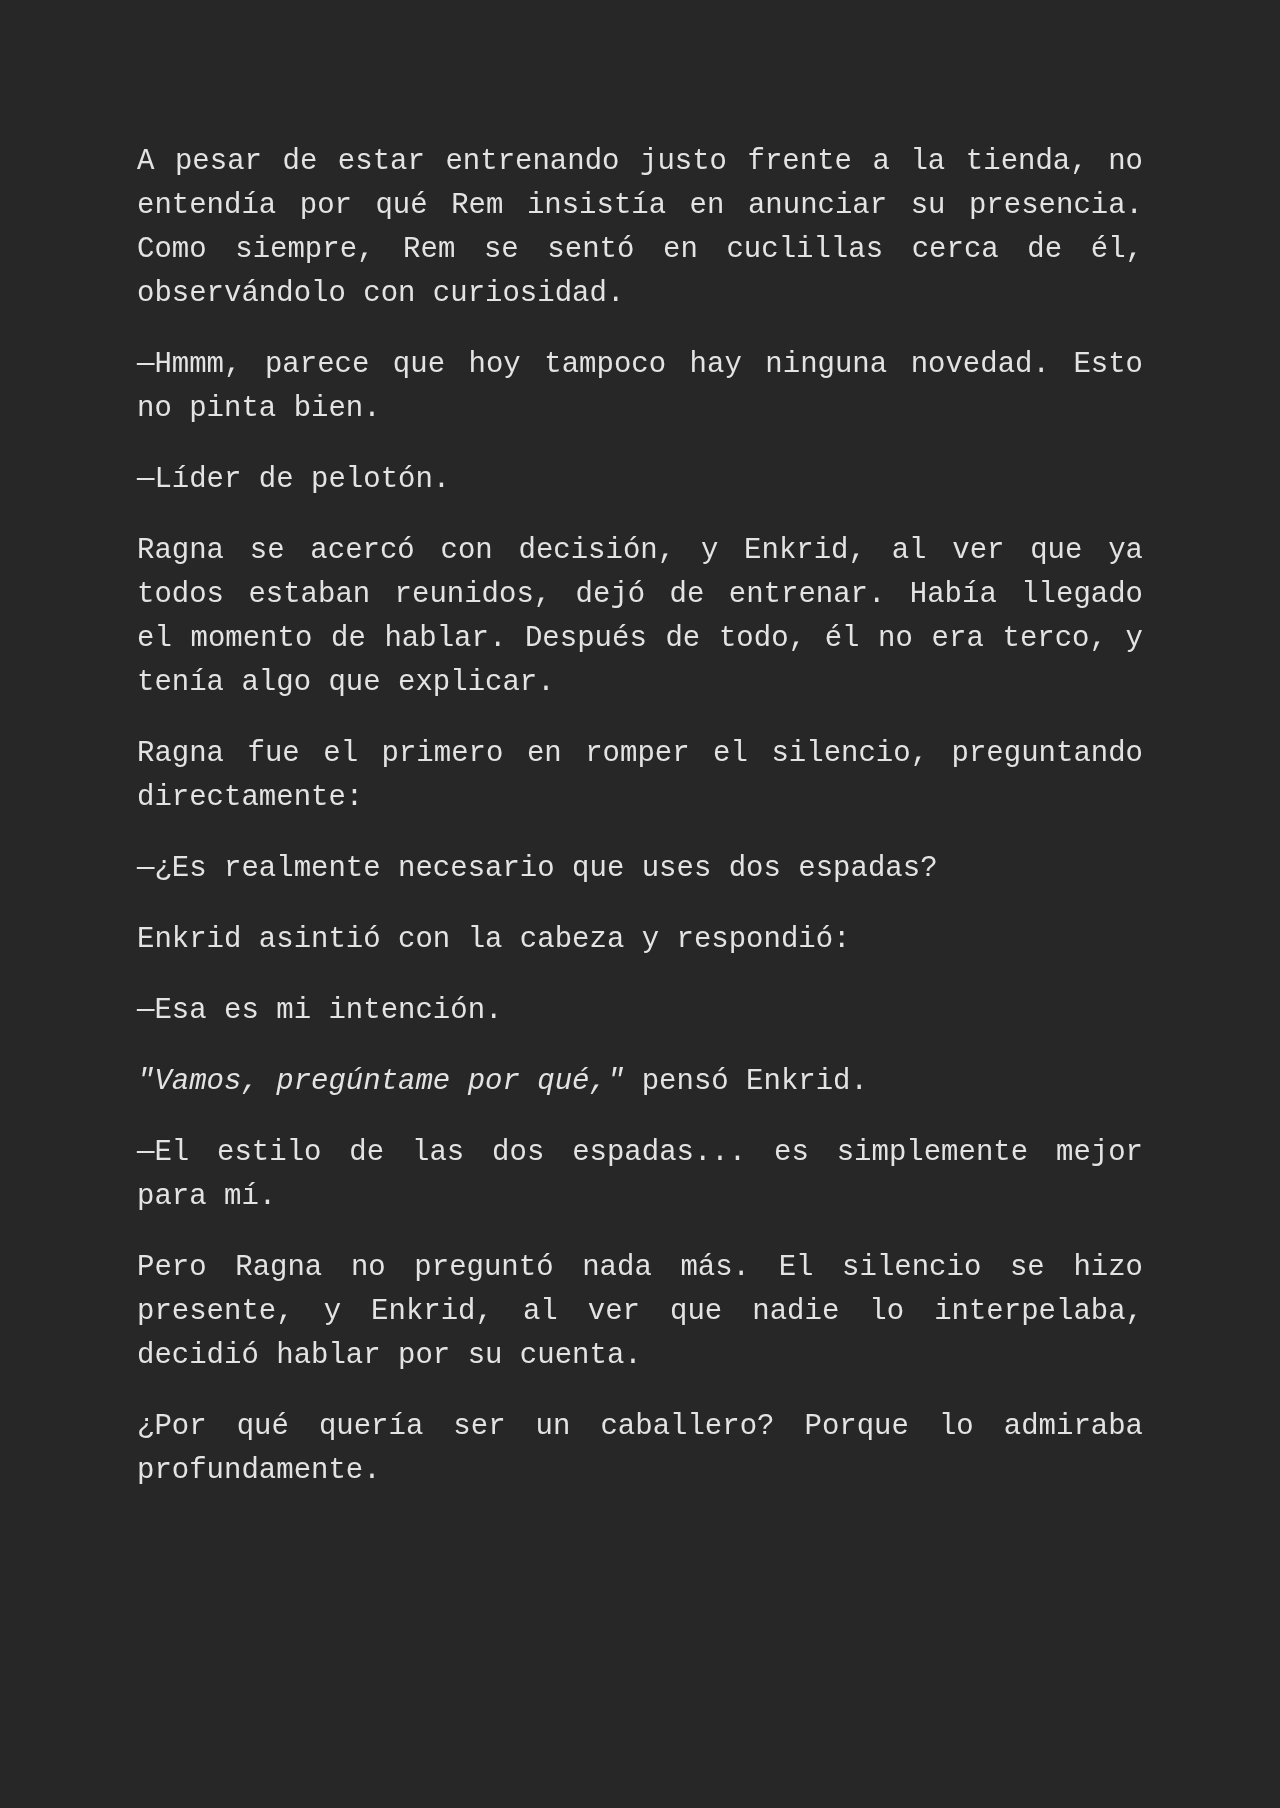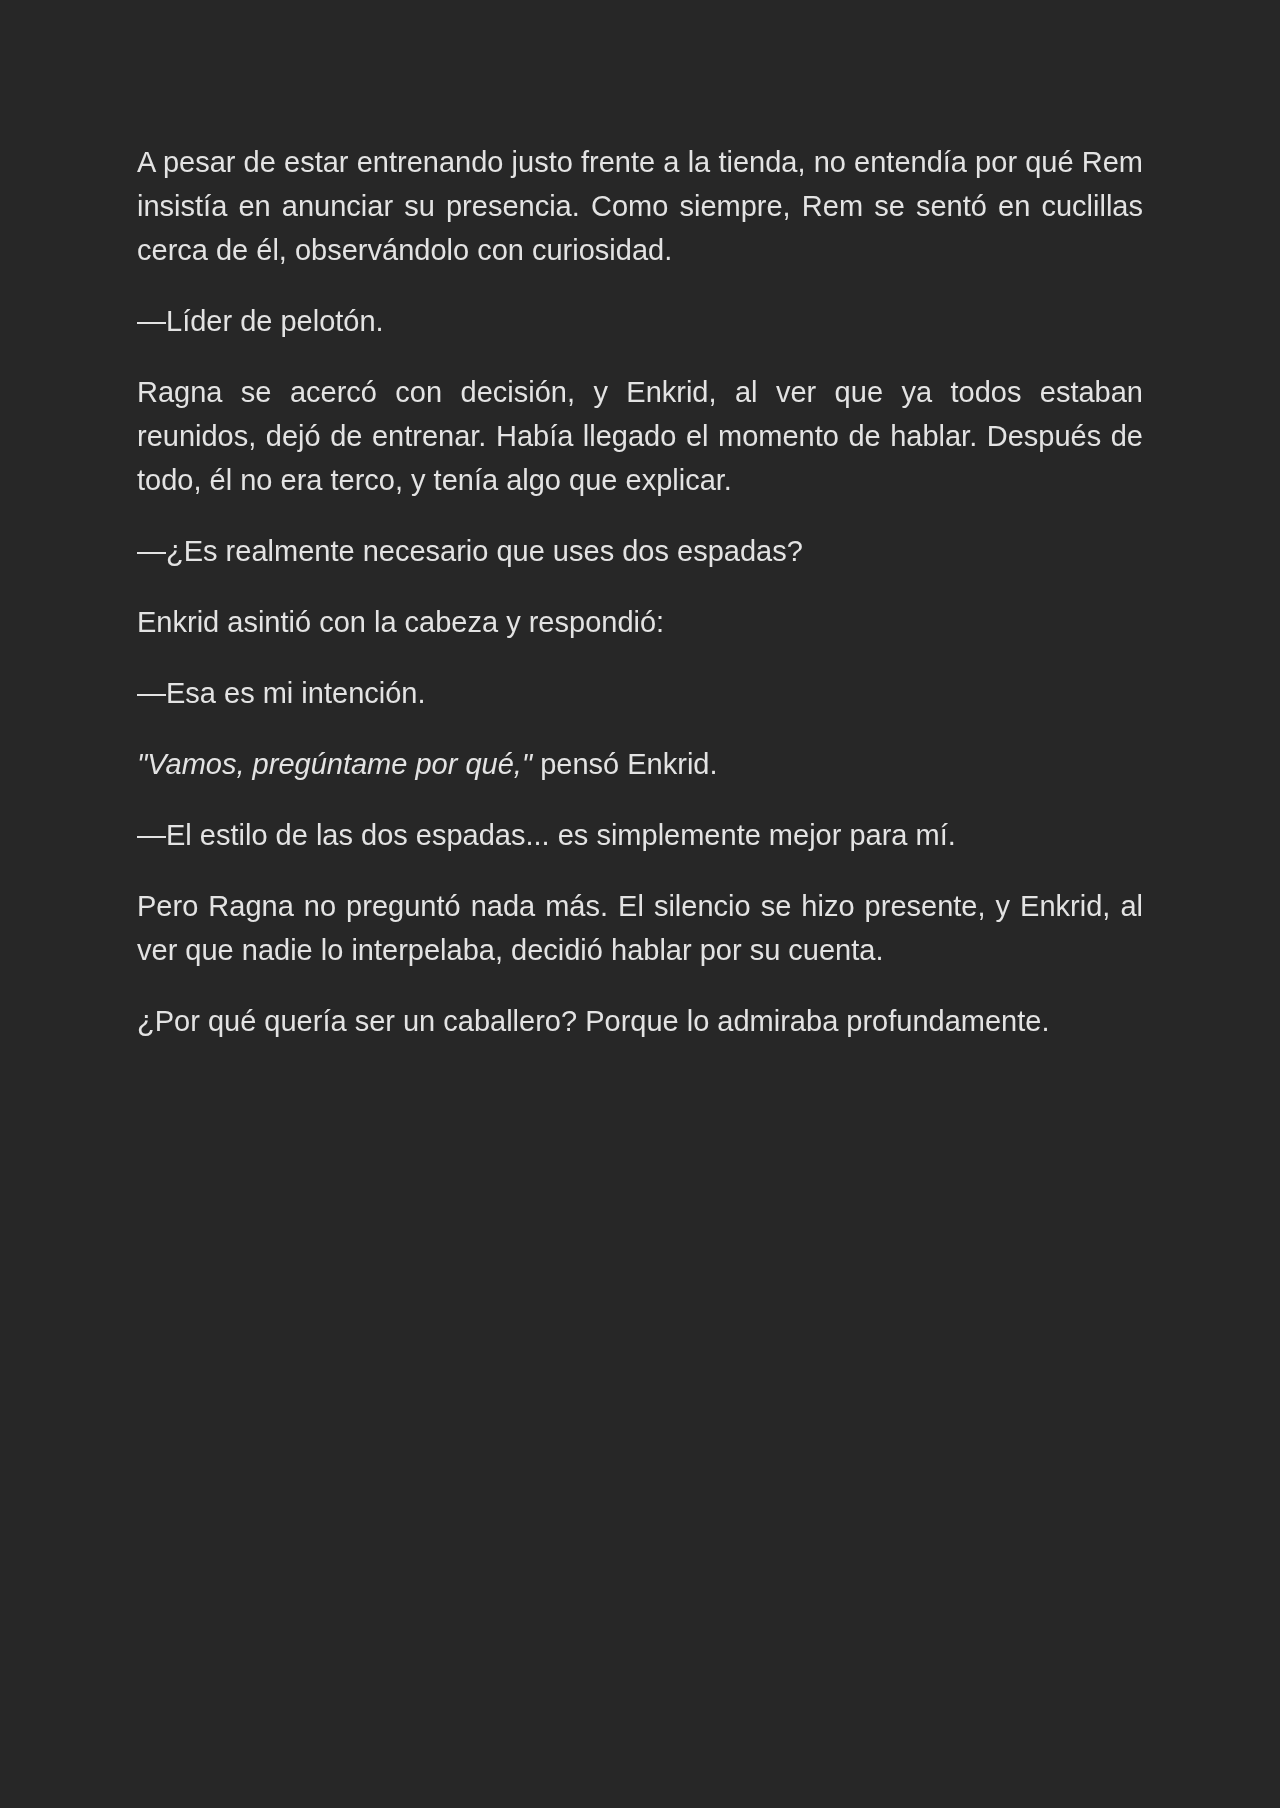--- a/index.html
+++ b/index.html
@@ -9,42 +9,44 @@
   body {
     width: 1280px;
     height: 1808px;
     background: #272727;
     overflow: hidden;
   }
   .reader {
     width: 1006px;
     margin: 0 auto;
     padding-top: 140px;
-    font-family: Liberation Sans, sans-serif;
+    font-family: Liberation Mono, monospace;
     font-size: 29px;
     line-height: 44px;
     color: #e3e3e3;
     text-align: justify;
   }
   .reader p {
     margin: 0 0 27px 0;
     text-rendering: optimizeLegibility;
   }
   .seg-italic {
     font-style: italic;
   }
 </style>
 </head>
 <body style="background: rgb(39, 39, 39);">
 
 <main class="reader" style="color: rgb(227, 227, 227);">
   <div id="paragraph-container">
       <p><span>A pesar de estar entrenando justo frente a la tienda, no entendía por qué Rem insistía en anunciar su presencia. Como siempre, Rem se sentó en cuclillas cerca de él, observándolo con curiosidad.</span></p>
+      <p><span>—Hmmm, parece que hoy tampoco hay ninguna novedad. Esto no pinta bien.</span></p>
       <p><span>—Líder de pelotón.</span></p>
       <p><span>Ragna se acercó con decisión, y Enkrid, al ver que ya todos estaban reunidos, dejó de entrenar. Había llegado el momento de hablar. Después de todo, él no era terco, y tenía algo que explicar.</span></p>
+      <p><span>Ragna fue el primero en romper el silencio, preguntando directamente:</span></p>
       <p><span>—¿Es realmente necesario que uses dos espadas?</span></p>
       <p><span>Enkrid asintió con la cabeza y respondió:</span></p>
       <p><span>—Esa es mi intención.</span></p>
       <p><span class="seg-italic">"Vamos, pregúntame por qué," </span><span>pensó Enkrid.</span></p>
       <p><span>—El estilo de las dos espadas... es simplemente mejor para mí.</span></p>
       <p><span>Pero Ragna no preguntó nada más. El silencio se hizo presente, y Enkrid, al ver que nadie lo interpelaba, decidió hablar por su cuenta.</span></p>
       <p><span>¿Por qué quería ser un caballero? Porque lo admiraba profundamente.</span></p>
     </div>
 </main>
 

